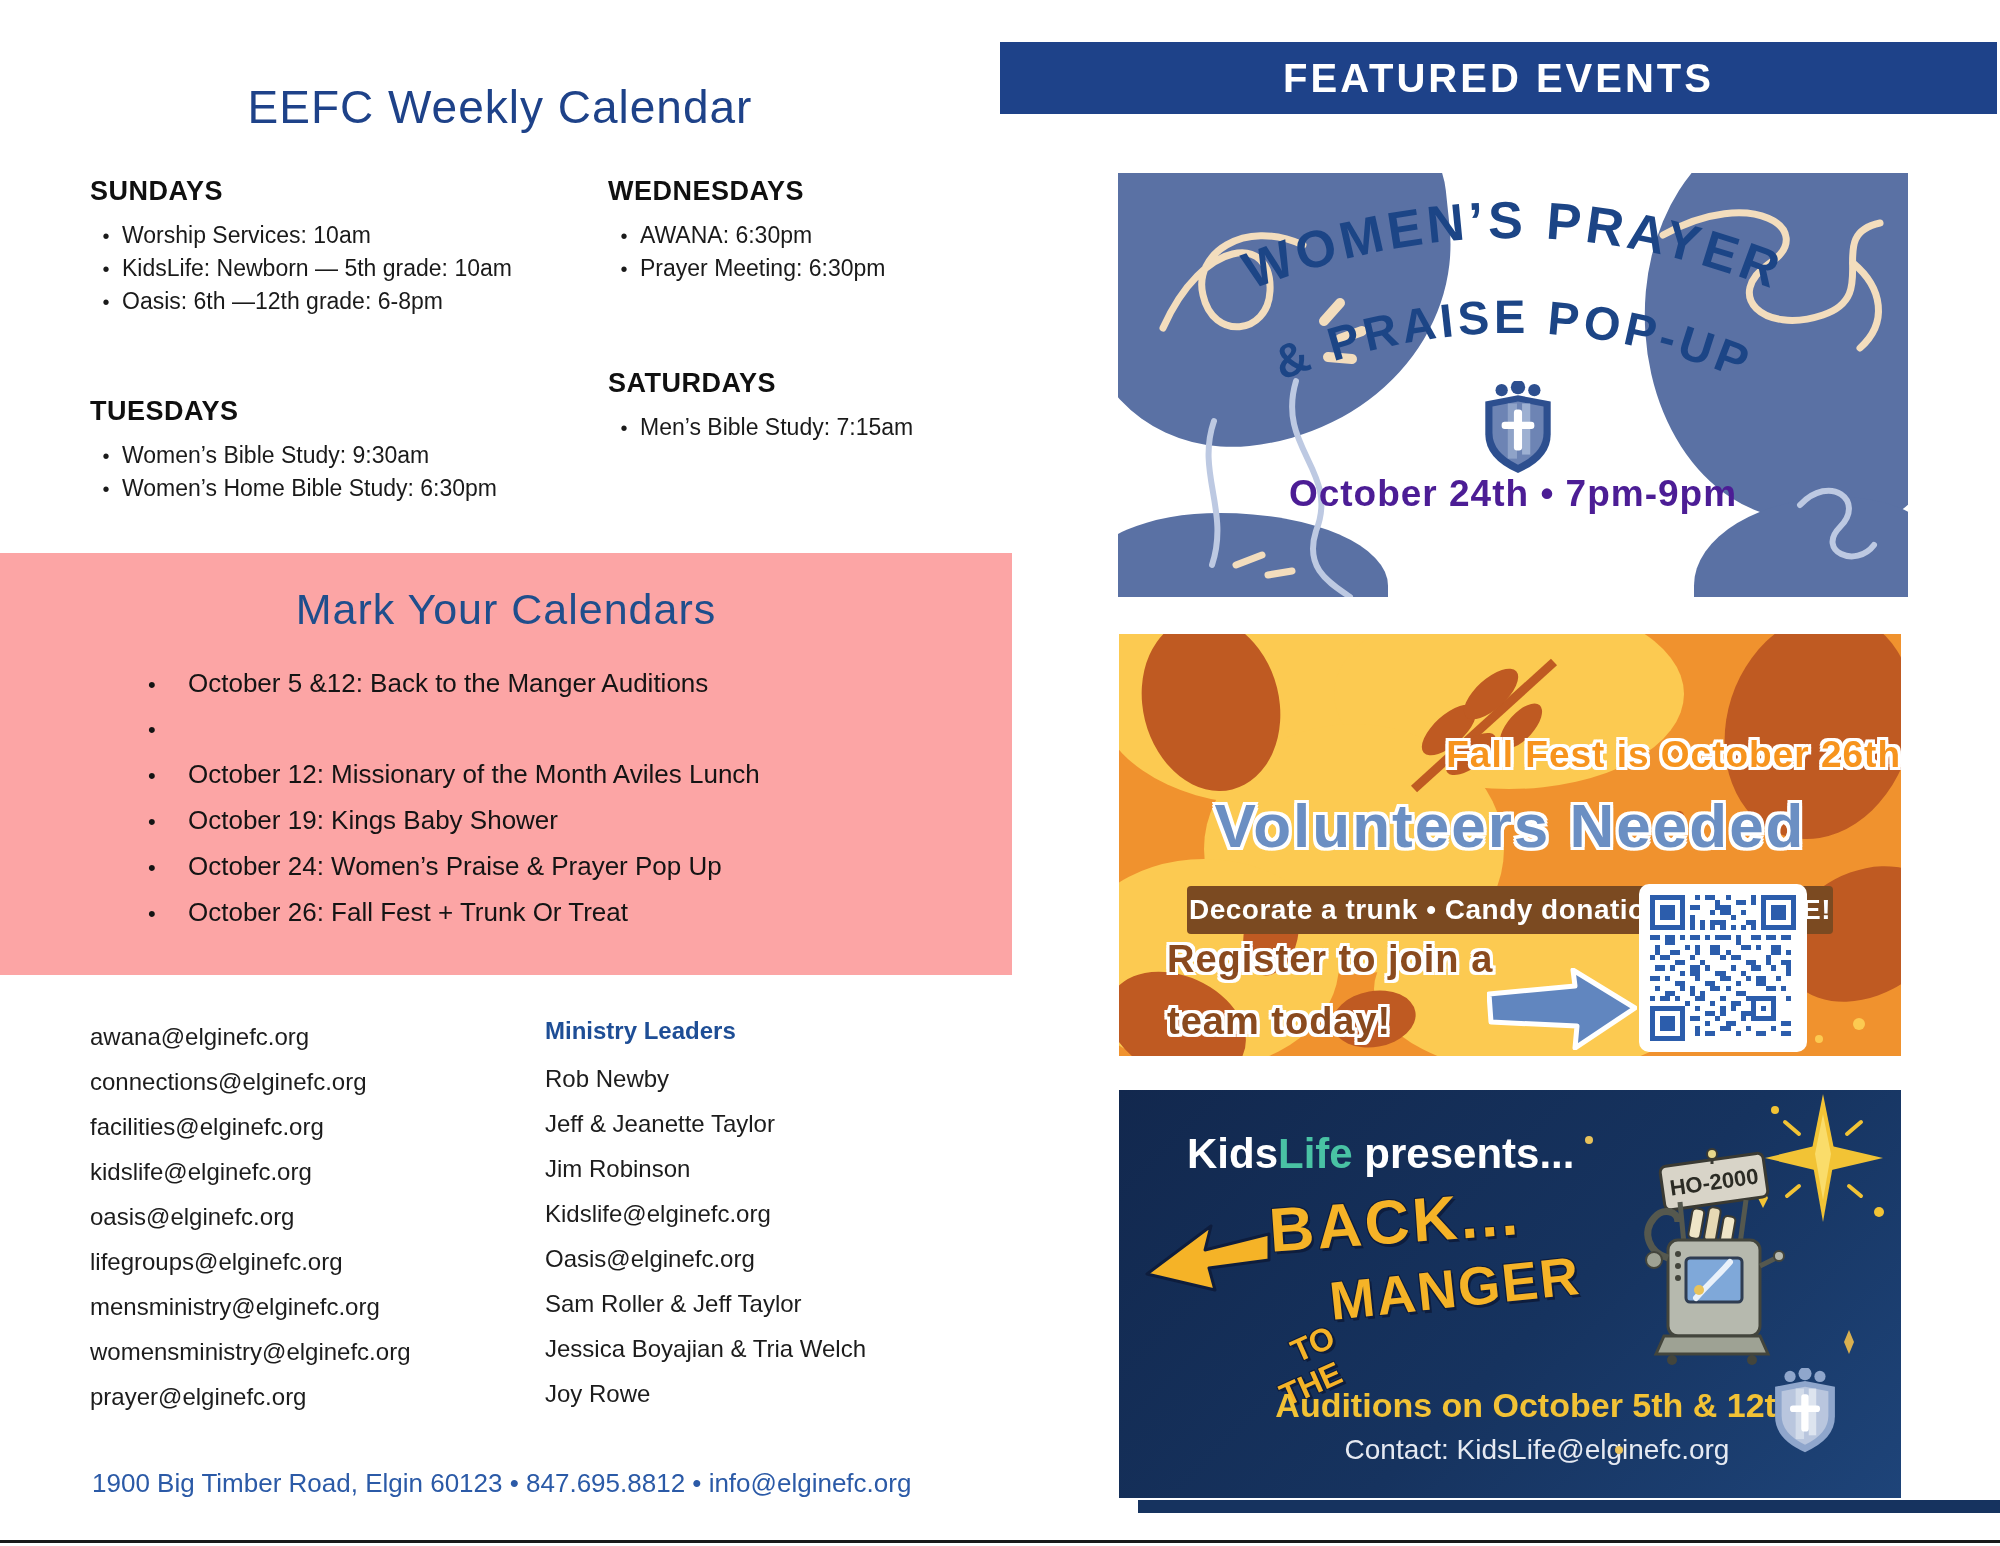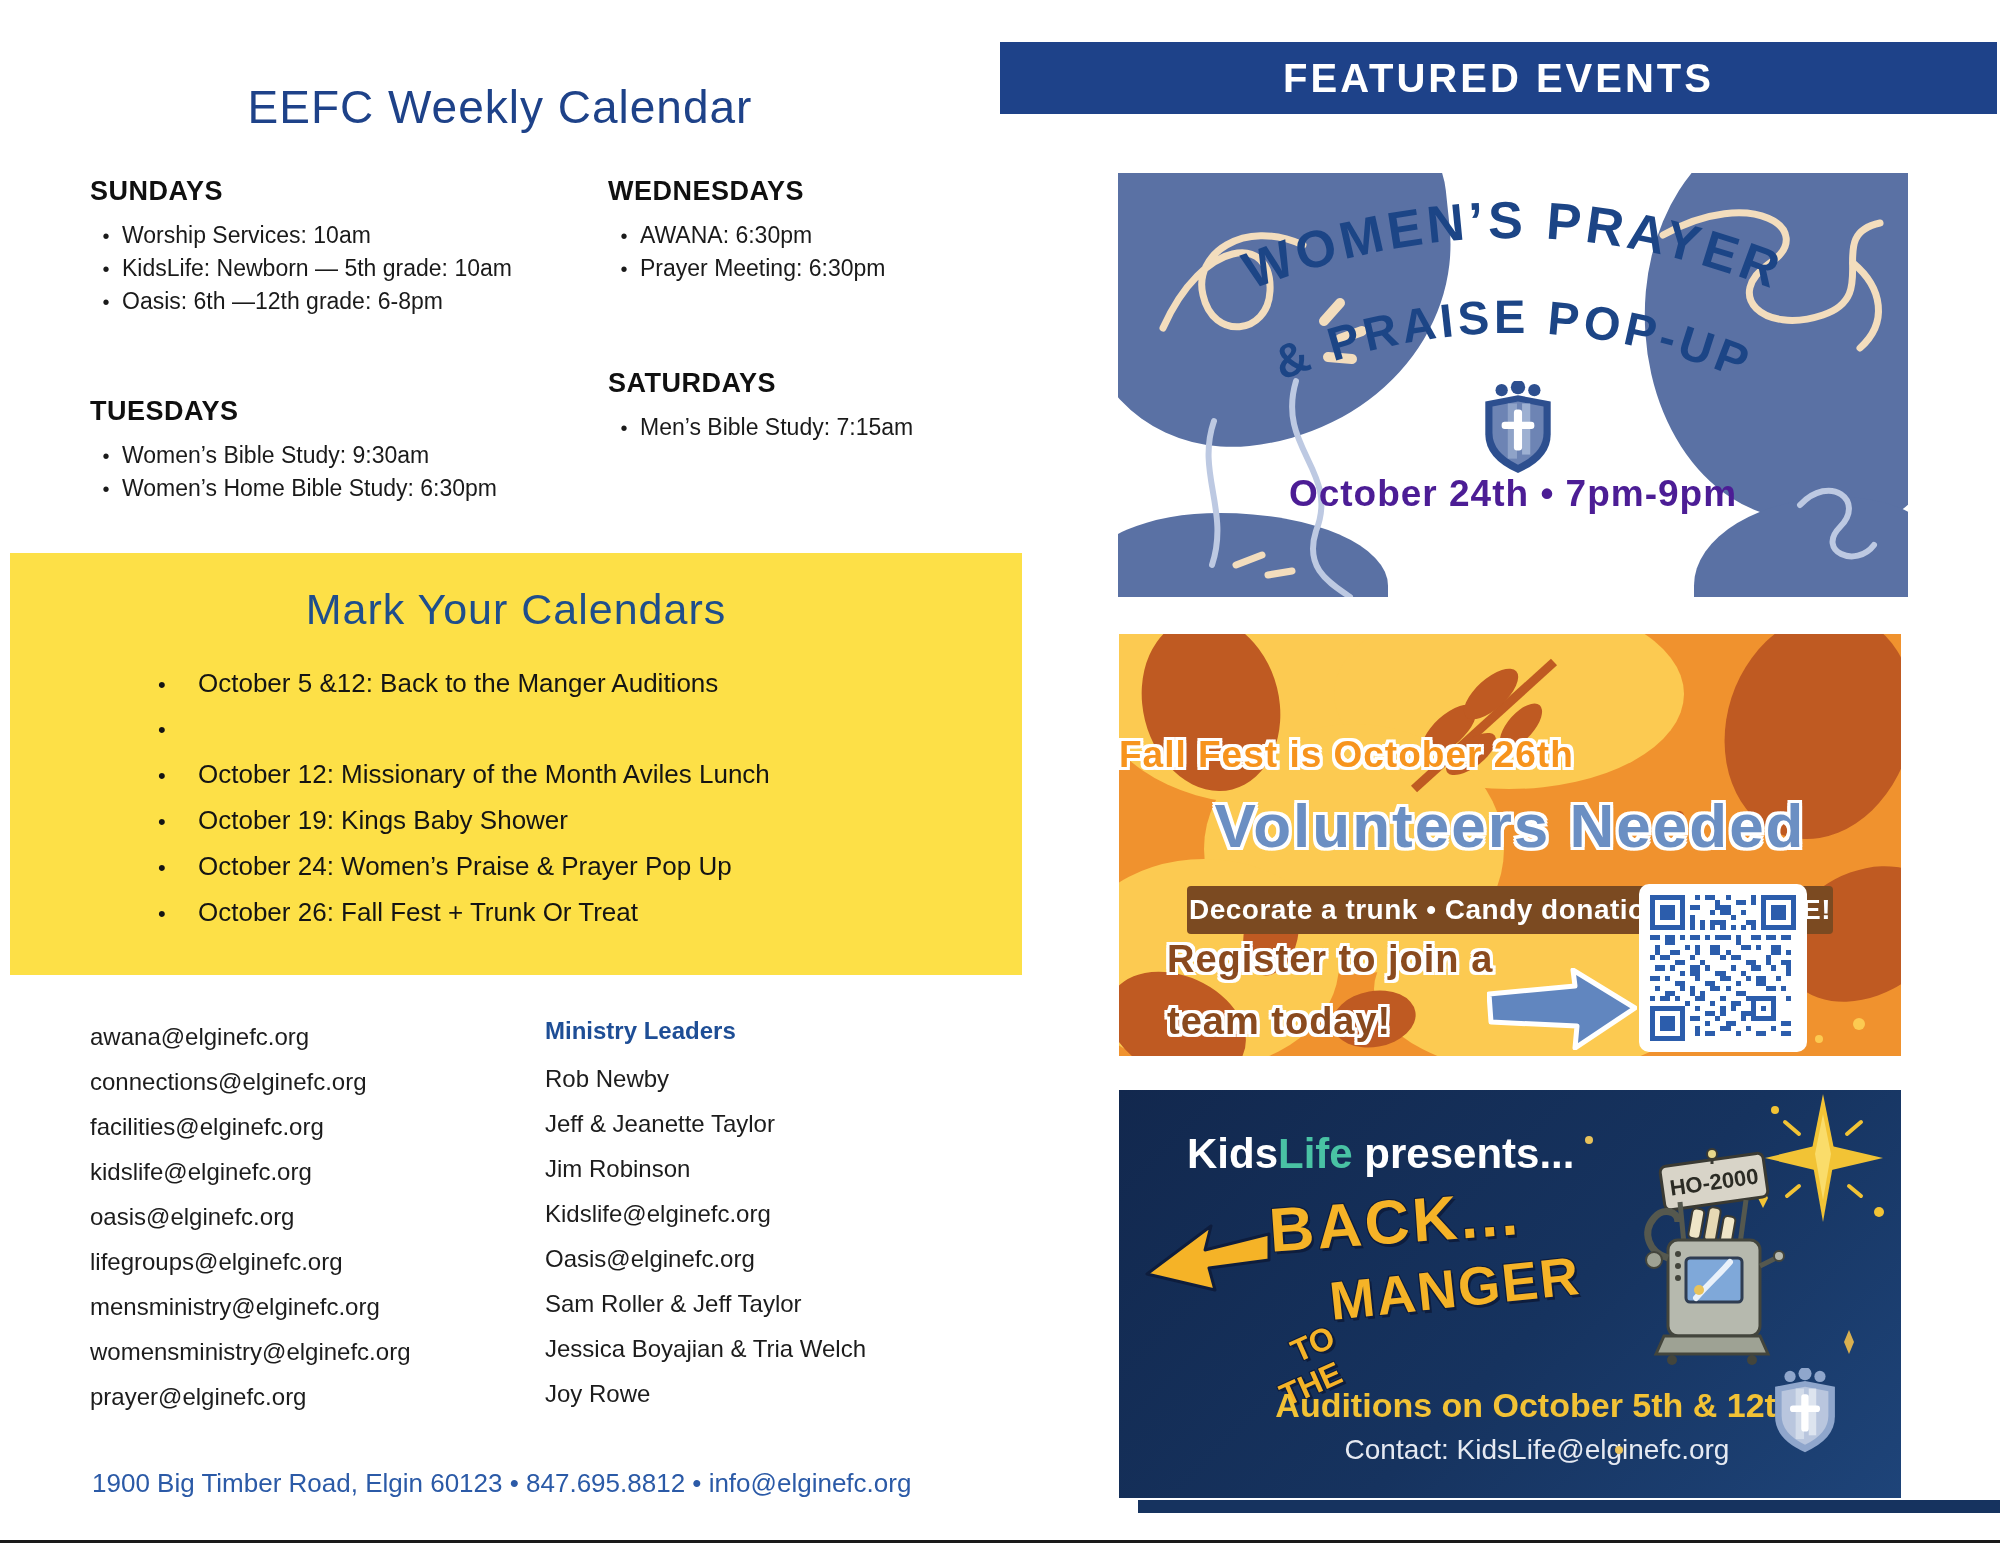--- a/index.html
+++ b/index.html
@@ -8,21 +8,21 @@
   .abs{position:absolute}
 
   
   .page-title{position:absolute;left:100px;top:80px;width:800px;text-align:center;
     font-size:46px;font-weight:400;color:#1e4289;letter-spacing:1px}
   .sched{position:absolute}
   .sched h2{font-size:27px;font-weight:700;color:#101010;margin-bottom:12px;letter-spacing:.5px}
   .sched ul{list-style:none}
   .sched li{display:flex;align-items:baseline;font-size:23px;color:#1a1a1a;line-height:32px}
   .sched li .dot{width:32px;text-align:center;font-size:20px;flex:0 0 32px}
-  .panel{position:absolute;left:10px;top:553px;width:1012px;height:422px;background:#fde047}
+  .panel{position:absolute;left:0;top:553px;width:1012px;height:422px;background:#fca5a5}
   .panel-title{position:absolute;left:0;top:32px;width:100%;text-align:center;
     font-size:43px;font-weight:400;color:#1f4e8c;letter-spacing:1px}
   .panel ul{position:absolute;left:148px;top:108px;list-style:none}
   .panel li{display:flex;align-items:baseline;font-size:26px;color:#141414;line-height:45px}
   .panel li .dot{width:40px;flex:0 0 40px;font-size:22px}
   .mcol{position:absolute;top:1014px;width:440px}
   .mcol h3{font-size:24px;font-weight:700;color:#1e4e96;line-height:34px;margin-bottom:8px}
   .mcol ul{list-style:none}
   .mcol li{font-size:24px;color:#1c1c1c;line-height:45px;white-space:nowrap}
   .contact-footer{position:absolute;left:92px;top:1468px;font-size:26px;color:#2b5aa7;white-space:nowrap}
@@ -42,21 +42,21 @@
   .blob.br{right:-36px;bottom:-50px;width:250px;height:150px;border-radius:65% 45% 0 20%}
   .card1 .deco,.card1 .arcs{position:absolute;inset:0;width:100%;height:100%}
   .card1-date{position:absolute;left:0;top:300px;width:100%;text-align:center;
     font-size:37px;font-weight:700;color:#4c1d95;letter-spacing:1px}
   .card1-shield{position:absolute;left:358px;top:208px;width:84px;height:94px}
 
   
   .card2{top:634px;height:422px;background:#f0922e}
   .card2 .deco{position:absolute;inset:0;width:100%;height:100%}
   .ow{text-shadow:-3px -3px 0 #fff,3px -3px 0 #fff,-3px 3px 0 #fff,3px 3px 0 #fff,0 -3px 0 #fff,0 3px 0 #fff,-3px 0 0 #fff,3px 0 0 #fff}
-  .ff-head{position:absolute;left:0;top:100px;width:100%;text-align:left;
+  .ff-head{position:absolute;left:0;top:100px;width:100%;text-align:right;
     font-size:37px;font-weight:700;color:#f7941d;letter-spacing:1px}
   .ff-title{position:absolute;left:0;top:156px;width:100%;text-align:center;
     font-size:62px;font-weight:700;color:#6b8fc3;letter-spacing:2px}
   .ff-bar{position:absolute;left:68px;top:252px;width:646px;height:48px;background:#7b4a21;border-radius:4px;
     display:flex;align-items:center;justify-content:center}
   .ff-bar span{color:#fff;font-size:28px;font-weight:700;letter-spacing:.5px}
   .ff-cta{position:absolute;left:48px;font-size:38px;font-weight:700;color:#8a4a1e;letter-spacing:1px}
   .ff-cta.l1{top:304px}.ff-cta.l2{top:366px}
   .ff-arrow{position:absolute;left:368px;top:334px;width:150px;height:82px}
   .qr-box{position:absolute;left:520px;top:250px;width:168px;height:168px;background:#fff;border-radius:10px;padding:11px}

